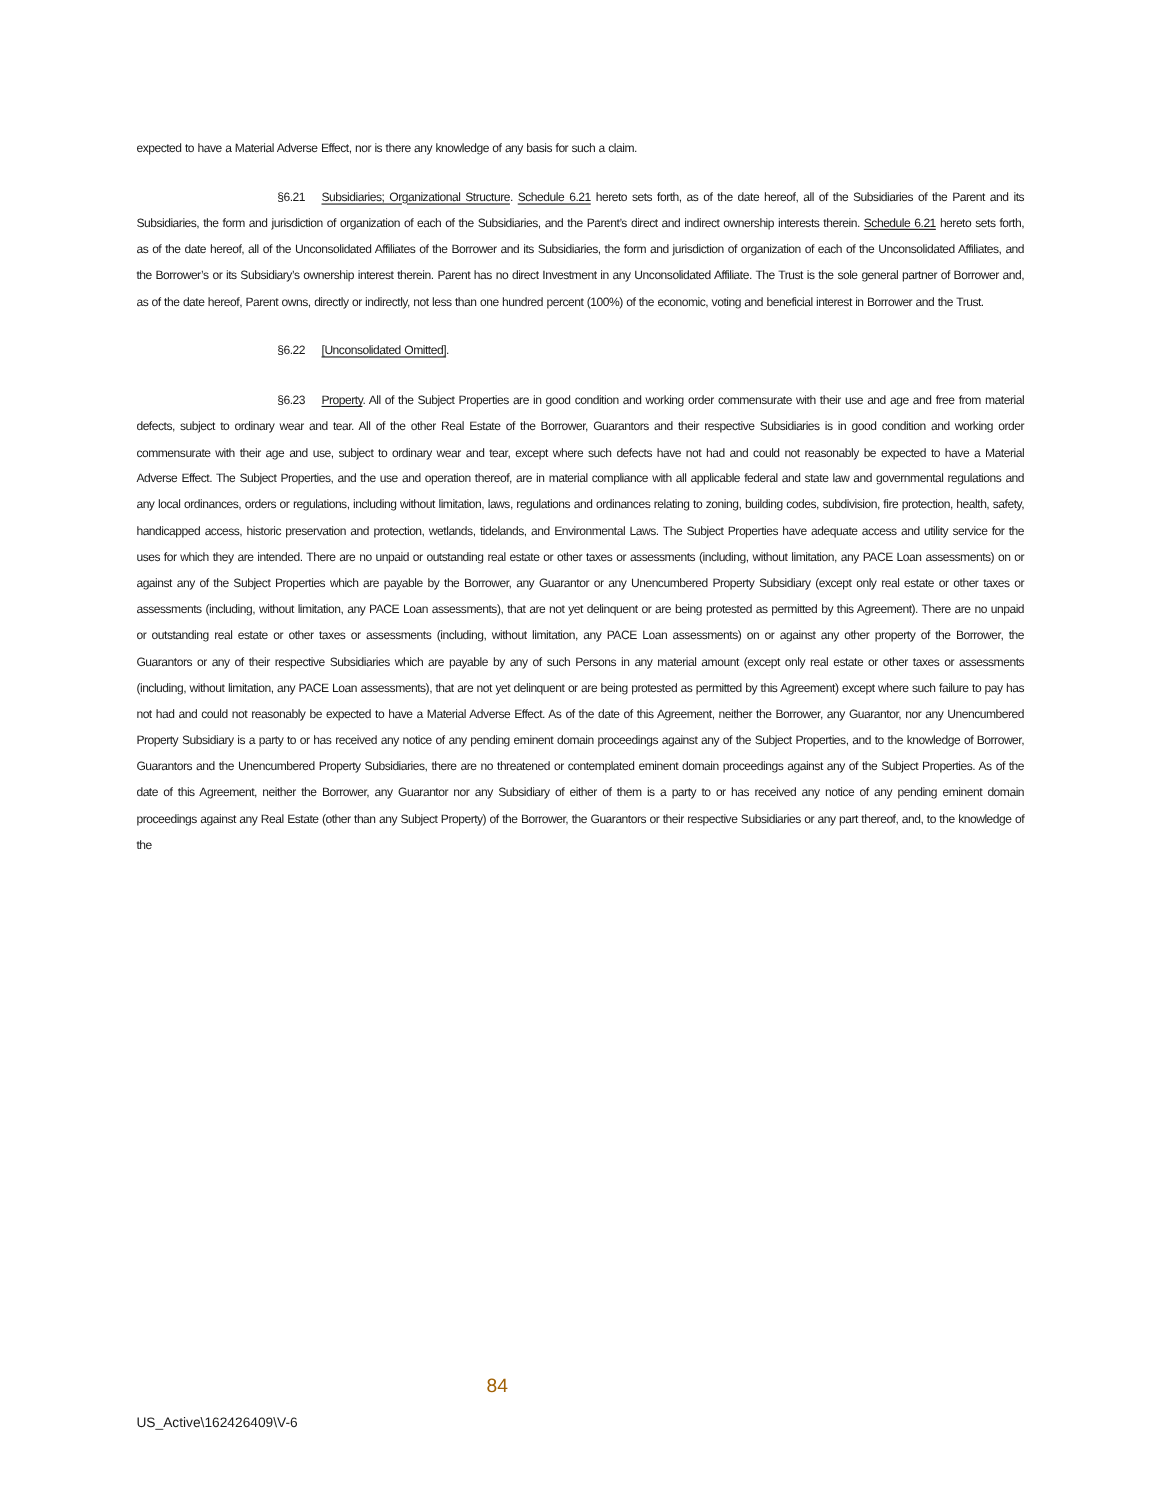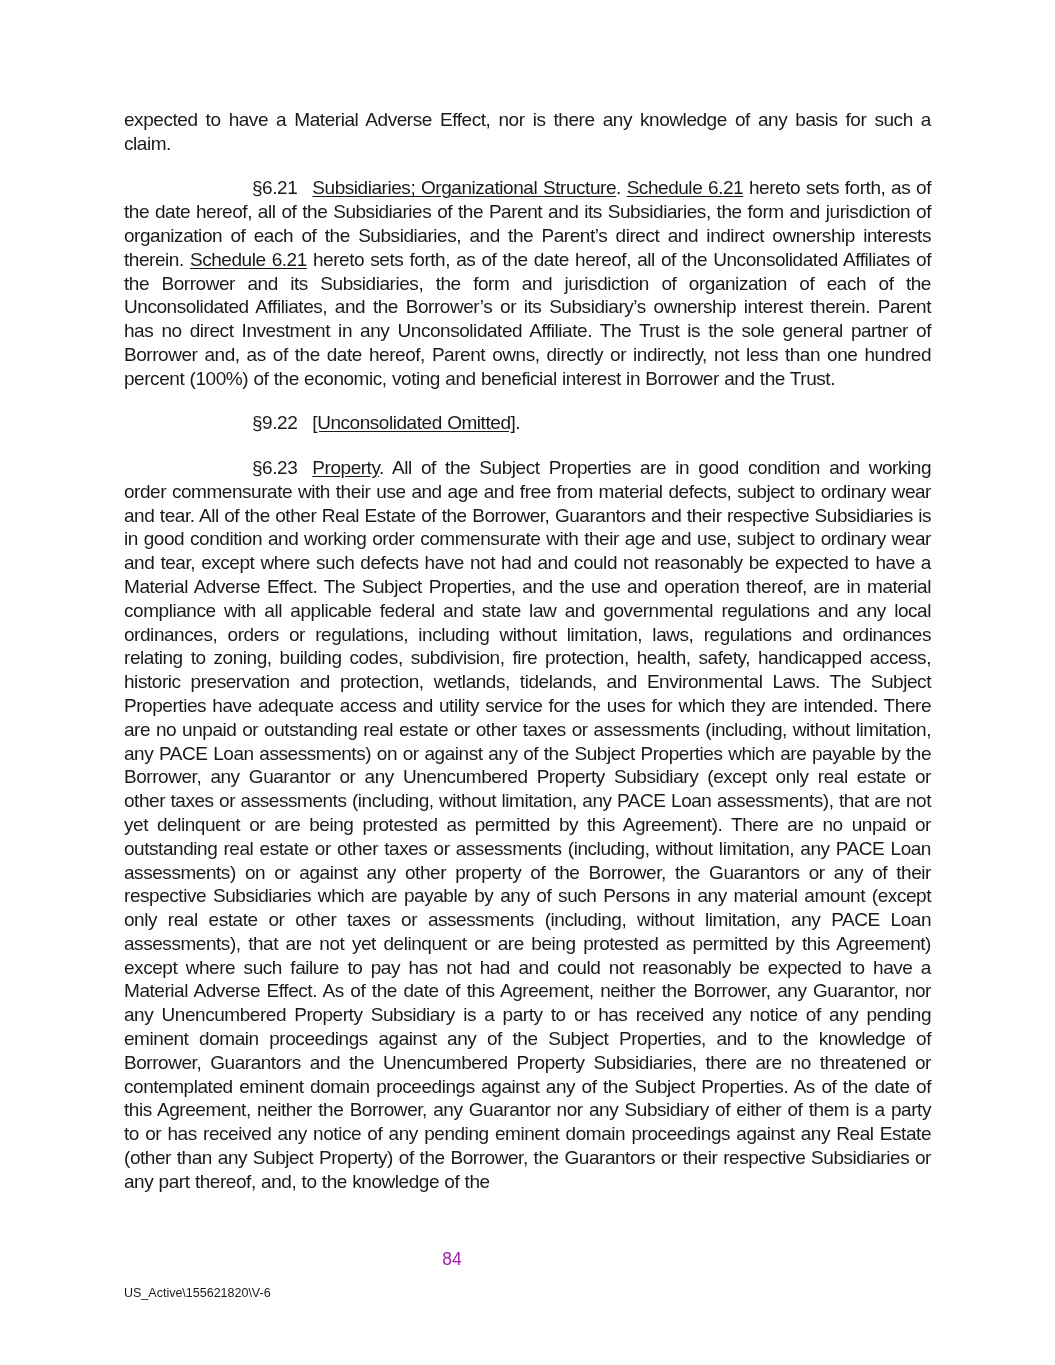--- a/index.html
+++ b/index.html
@@ -1,42 +1,42 @@
 <!DOCTYPE html>
 <html><head>
 <meta charset="utf-8">
 <style>
   html, body { margin: 0; padding: 0; background: #ffffff; }
   body { width: 1055px; height: 1365px; position: relative; overflow: hidden; }
   .page {
-    position: absolute; left: 124px; top: 108px; width: 807px;
+    position: absolute; left: 124px; top: 124px; width: 807px;
     font-family: "Liberation Sans", sans-serif;
-    font-size: 19px; line-height: 23.8px; color: #1a1a1a;
+    font-size: 11px; line-height: 23.8px; color: #1a1a1a;
     letter-spacing: -0.45px; word-spacing: 0.5px;
   }
   .para { margin: 0 0 20.8px 0; text-align: justify; text-align-last: left; }
   .indent { text-indent: 64px; margin-top: 12px; }
   .secnum { display: inline-block; margin-right: 15px; }
   .u { text-decoration: underline; text-underline-offset: 2px; }
   .page-number {
     position: absolute; left: 0; width: 904px; top: 1249px; text-align: center;
-    font-family: "Liberation Sans", sans-serif; font-size: 17.5px; color: #a21caf;
+    font-family: "Liberation Sans", sans-serif; font-size: 17.5px; color: #a16207;
   }
   .footer-id {
     position: absolute; left: 124px; top: 1286px;
     font-family: "Liberation Sans", sans-serif; font-size: 12.5px; color: #1a1a1a;
   }
 </style>
 </head>
 <body>
 
 <div class="page">
   <p class="para">expected to have a Material Adverse Effect, nor is there any knowledge of any basis for such a claim.</p>
 
   <p class="para indent"><span class="secnum">§6.21</span><span class="u">Subsidiaries; Organizational Structure</span><span>.  </span><span class="u">Schedule 6.21</span><span> hereto sets forth, as of the date hereof, all of the Subsidiaries of the Parent and its Subsidiaries, the form and jurisdiction of organization of each of the Subsidiaries, and the Parent’s direct and indirect ownership interests therein.  </span><span class="u">Schedule 6.21</span><span> hereto sets forth, as of the date hereof, all of the Unconsolidated Affiliates of the Borrower and its Subsidiaries, the form and jurisdiction of organization of each of the Unconsolidated Affiliates, and the Borrower’s or its Subsidiary’s ownership interest therein.  Parent has no direct Investment in any Unconsolidated Affiliate.  The Trust is the sole general partner of Borrower and, as of the date hereof, Parent owns, directly or indirectly, not less than one hundred percent (100%) of the economic, voting and beneficial interest in Borrower and the Trust.</span></p>
 
-  <p class="para indent"><span class="secnum">§9.22</span><span class="u">[Unconsolidated Omitted]</span><span>.</span></p>
+  <p class="para indent"><span class="secnum">§6.22</span><span class="u">[Unconsolidated Omitted]</span><span>.</span></p>
 
   <p class="para indent"><span class="secnum">§6.23</span><span class="u">Property</span><span>.  All of the Subject Properties are in good condition and working order commensurate with their use and age and free from material defects, subject to ordinary wear and tear.  All of the other Real Estate of the Borrower, Guarantors and their respective Subsidiaries is in good condition and working order commensurate with their age and use, subject to ordinary wear and tear, except where such defects have not had and could not reasonably be expected to have a Material Adverse Effect.  The Subject Properties, and the use and operation thereof, are in material compliance with all applicable federal and state law and governmental regulations and any local ordinances, orders or regulations, including without limitation, laws, regulations and ordinances relating to zoning, building codes, subdivision, fire protection, health, safety, handicapped access, historic preservation and protection, wetlands, tidelands, and Environmental Laws.  The Subject Properties have adequate access and utility service for the uses for which they are intended.  There are no unpaid or outstanding real estate or other taxes or assessments (including, without limitation, any PACE Loan assessments) on or against any of the Subject Properties which are payable by the Borrower, any Guarantor or any Unencumbered Property Subsidiary (except only real estate or other taxes or assessments (including, without limitation, any PACE Loan assessments), that are not yet delinquent or are being protested as permitted by this Agreement).  There are no unpaid or outstanding real estate or other taxes or assessments (including, without limitation, any PACE Loan assessments) on or against any other property of the Borrower, the Guarantors or any of their respective Subsidiaries which are payable by any of such Persons in any material amount (except only real estate or other taxes or assessments (including, without limitation, any PACE Loan assessments), that are not yet delinquent or are being protested as permitted by this Agreement) except where such failure to pay has not had and could not reasonably be expected to have a Material Adverse Effect.  As of the date of this Agreement, neither the Borrower, any Guarantor, nor any Unencumbered Property Subsidiary is a party to or has received any notice of any pending eminent domain proceedings against any of the Subject Properties, and to the knowledge of Borrower, Guarantors and the Unencumbered Property Subsidiaries, there are no threatened or contemplated eminent domain proceedings against any of the Subject Properties.  As of the date of this Agreement, neither the Borrower, any Guarantor nor any Subsidiary of either of them is a party to or has received any notice of any pending eminent domain proceedings against any Real Estate (other than any Subject Property) of the Borrower, the Guarantors or their respective Subsidiaries or any part thereof, and, to the knowledge of the</span></p>
 </div>
 
 <div class="page-number">84</div>
-<div class="footer-id">US_Active\155621820\V-6</div>
+<div class="footer-id">US_Active\162426409\V-6</div>
 
 </body></html>

